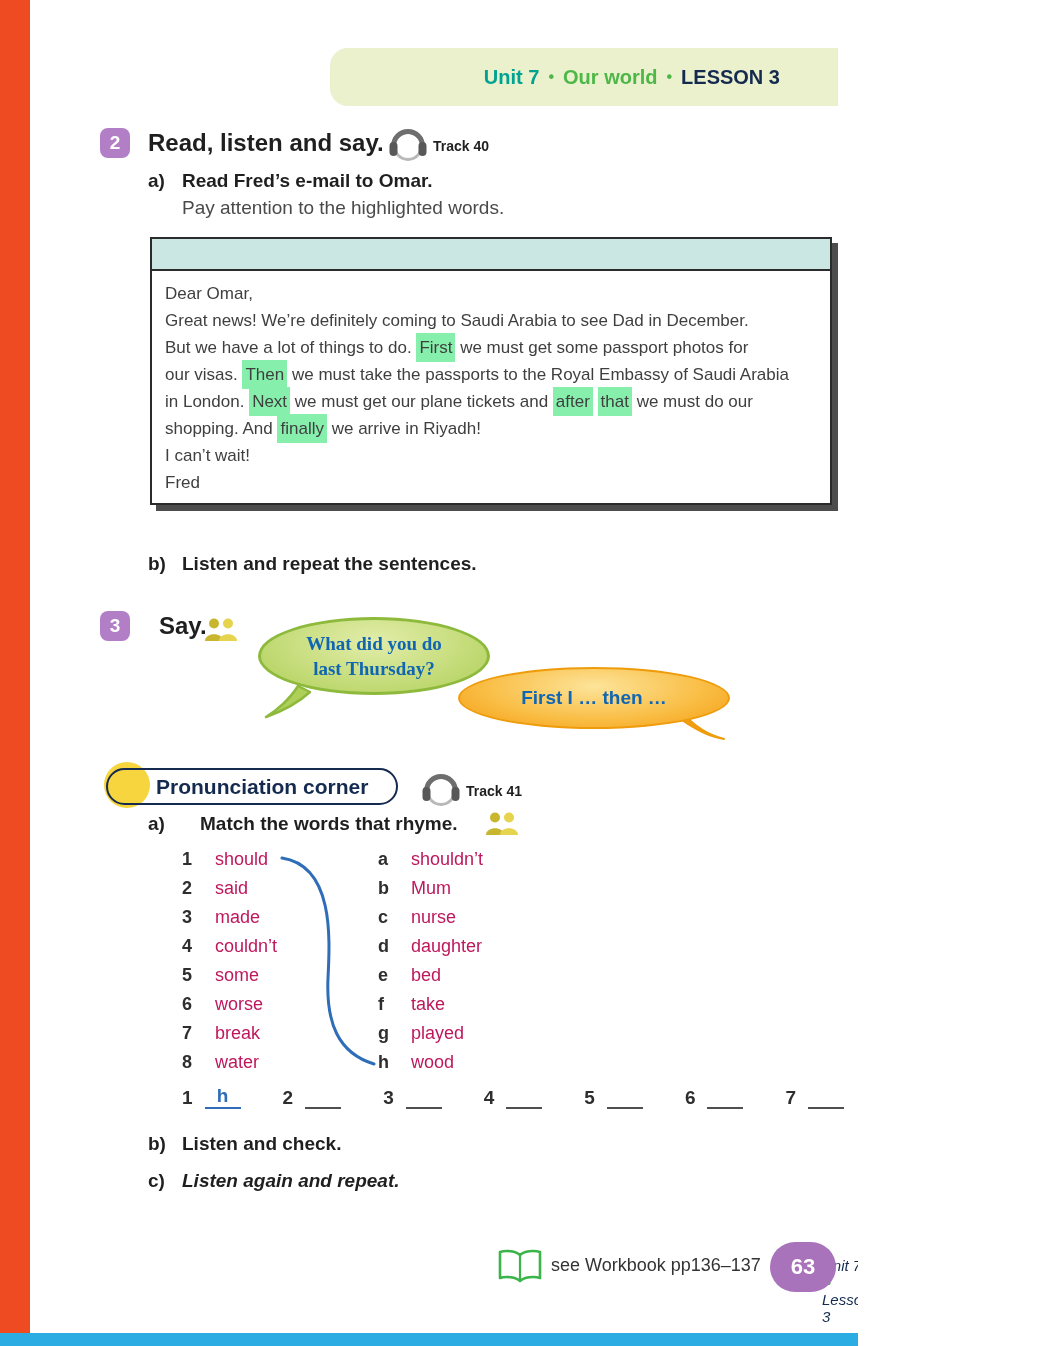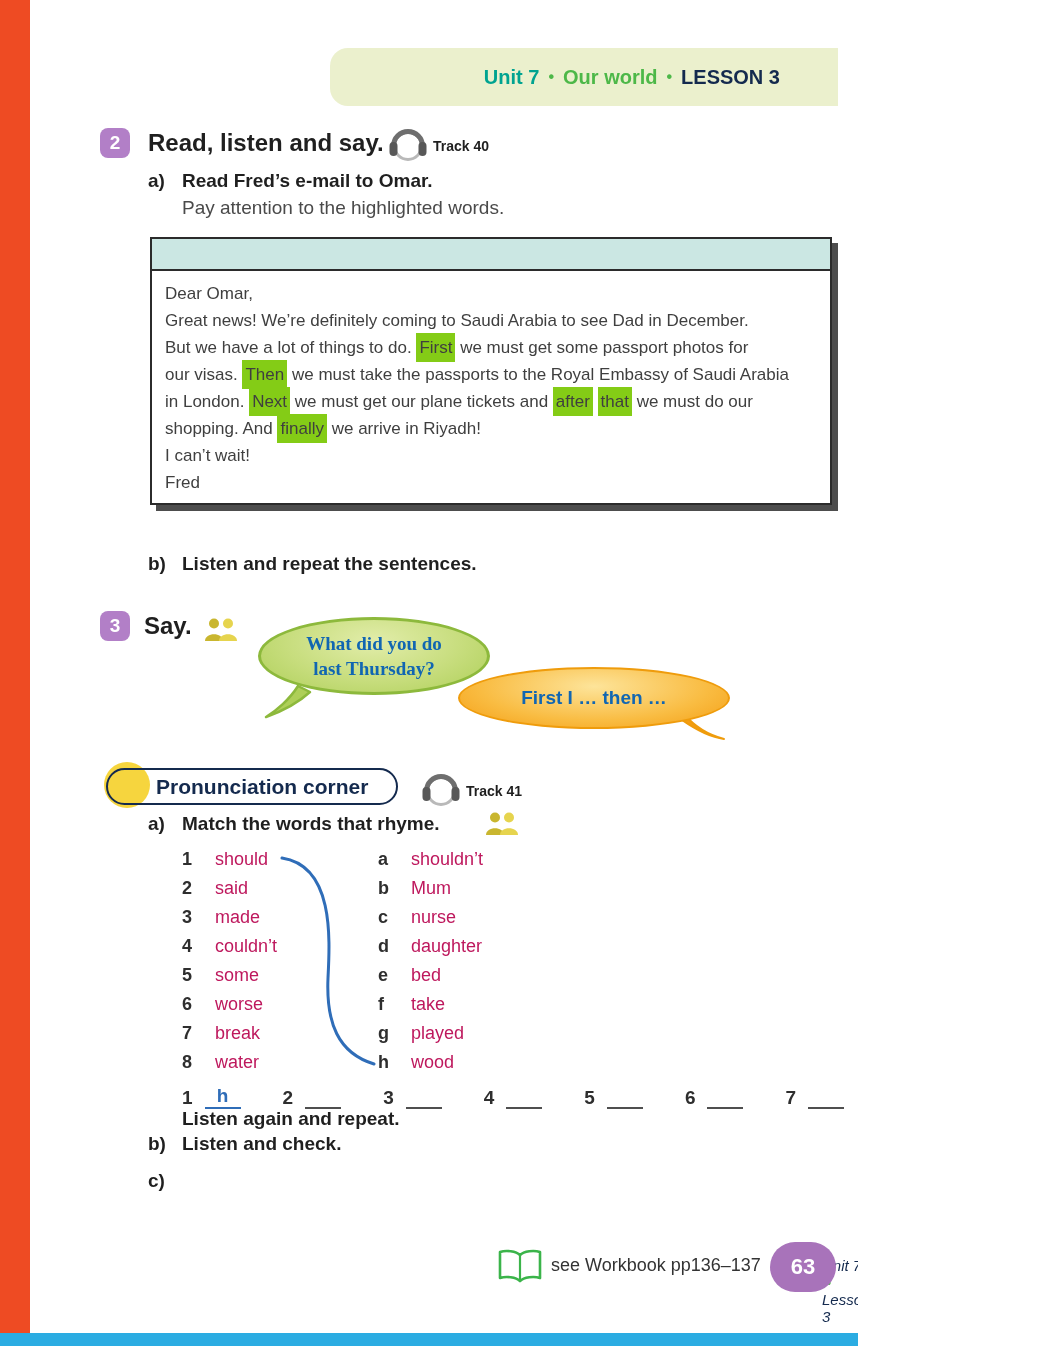--- a/index.html
+++ b/index.html
@@ -23,35 +23,35 @@
 
   
   .badge { position:absolute; width:30px; height:30px; background:#b27fc7; border-radius:8px;
            color:#fff; font-weight:bold; font-size:19px;
            display:flex; align-items:center; justify-content:center; }
   .badge2 { left:100px; top:128px; }
   .badge3 { left:100px; top:611px; }
 
   .sec-title { position:absolute; font-size:24px; font-weight:bold; color:#1f1f1f; }
   .t2 { left:148px; top:129px; }
-  .t3 { left:144px; top:612px;text-align:right; }
+  .t3 { left:159px; top:612px;text-align:right; }
 
   .abs { position:absolute; }
   .lbl  { font-weight:bold; font-size:19px; color:#1f1f1f; }
   .bold19 { font-weight:bold; font-size:19px; color:#1f1f1f; }
   .sub19  { font-size:19px; color:#4a4a4a; }
   .track  { font-size:14px; font-weight:bold; color:#1f1f1f; }
 
   
   .email { position:absolute; left:150px; top:237px; width:682px; height:268px;
            background:#fff; border:2px solid #2b2b2b; box-shadow:6px 6px 0 #4d4d4d; }
   .email-header { height:32px; background:#cbe7e3; border-bottom:2px solid #2b2b2b; }
   .email-body { padding:9px 13px 0 13px; font-size:17px; color:#3f3f3f; line-height:27px; }
   .email-line { white-space:nowrap; }
-  .hl { background:#84cc16; padding:5px 3px; }
+  .hl { background:#86efac; padding:5px 3px; }
 
   
   .bubble { position:absolute; border-radius:50%; display:flex; flex-direction:column;
             align-items:center; justify-content:center; text-align:center;
             font-weight:bold; font-size:19px; color:#1166b2; z-index:2; }
   .bubble-green { left:258px; top:617px; width:232px; height:78px; line-height:25px;
                   background:radial-gradient(ellipse at 50% 30%, #e2edaa 0%, #c7dd7d 55%, #aecf58 100%);
                   border:3px solid #8db93c;font-family:Liberation Serif, serif; }
   .bubble-orange{ left:458px; top:667px; width:272px; height:62px;
                   background:radial-gradient(ellipse at 50% 30%, #fde49a 0%, #f9bc42 60%, #f49d13 100%);
@@ -181,21 +181,21 @@
     <svg width="46" height="46" viewBox="0 0 46 46">
       <circle cx="23" cy="26" r="13.5" fill="none" stroke="#b9b9b9" stroke-width="3"></circle>
       <path d="M8.5,26 a14.5,14.5 0 0 1 29,0" fill="none" stroke="#6e6e6e" stroke-width="5"></path>
       <rect x="4.5" y="22" width="8" height="14" rx="4" fill="#585858"></rect>
       <rect x="33.5" y="22" width="8" height="14" rx="4" fill="#585858"></rect>
     </svg>
   </span>
   <span class="abs track" style="left:466px; top:783px;">Track 41</span>
 
   <span class="abs lbl" style="left:148px; top:813px;">a)</span>
-  <span class="abs bold19" style="left:182px; top:813px;">Match the words that rhyme.</span>
+  <span class="abs bold19" style="left:200px; top:813px;">Match the words that rhyme.</span>
   <span class="abs" style="left:484px; top:811px;">
     <svg width="36" height="24" viewBox="0 0 36 24">
       <circle cx="11" cy="6.5" r="5" fill="#c9b62f"></circle>
       <path d="M2,24 C2,15 20,15 20,24 Z" fill="#c9b62f"></path>
       <circle cx="25" cy="6.5" r="5" fill="#e6d44e"></circle>
       <path d="M16,24 C16,15 34,15 34,24 Z" fill="#e6d44e"></path>
     </svg>
   </span>
 
   <div class="match-col match-left">
@@ -302,21 +302,21 @@
       </div>
       <div class="answer-item">
         <span class="answer-num">8</span>
         <span class="answer-blank"></span>
       </div>
     </div>
 
   <span class="abs lbl" style="left:148px; top:1133px;">b)</span>
   <span class="abs bold19" style="left:182px; top:1133px;">Listen and check.</span>
   <span class="abs lbl" style="left:148px; top:1170px;">c)</span>
-  <span class="abs bold19" style="left:182px; top:1108px;">Listen again and repeat.</span>
+  <span class="abs bold19" style="left:182px; top:1170px;font-style:italic;">Listen again and repeat.</span>
 
   <span class="abs" style="left:497px; top:1248px;">
     <svg width="46" height="36" viewBox="0 0 46 36">
       <path d="M23,7 C19,3 9,2 3,4 L3,30 C9,28 19,29 23,33 C27,29 37,28 43,30 L43,4 C37,2 27,3 23,7 Z" fill="#ffffff" stroke="#3bb44a" stroke-width="2.6" stroke-linejoin="round"></path>
       <line x1="23" y1="7" x2="23" y2="33" stroke="#3bb44a" stroke-width="2.2"></line>
     </svg>
   </span>
   <span class="abs workbook-text">see Workbook pp136–137</span>
   <span class="abs lesson-ref">
     <span>Unit 7</span>

